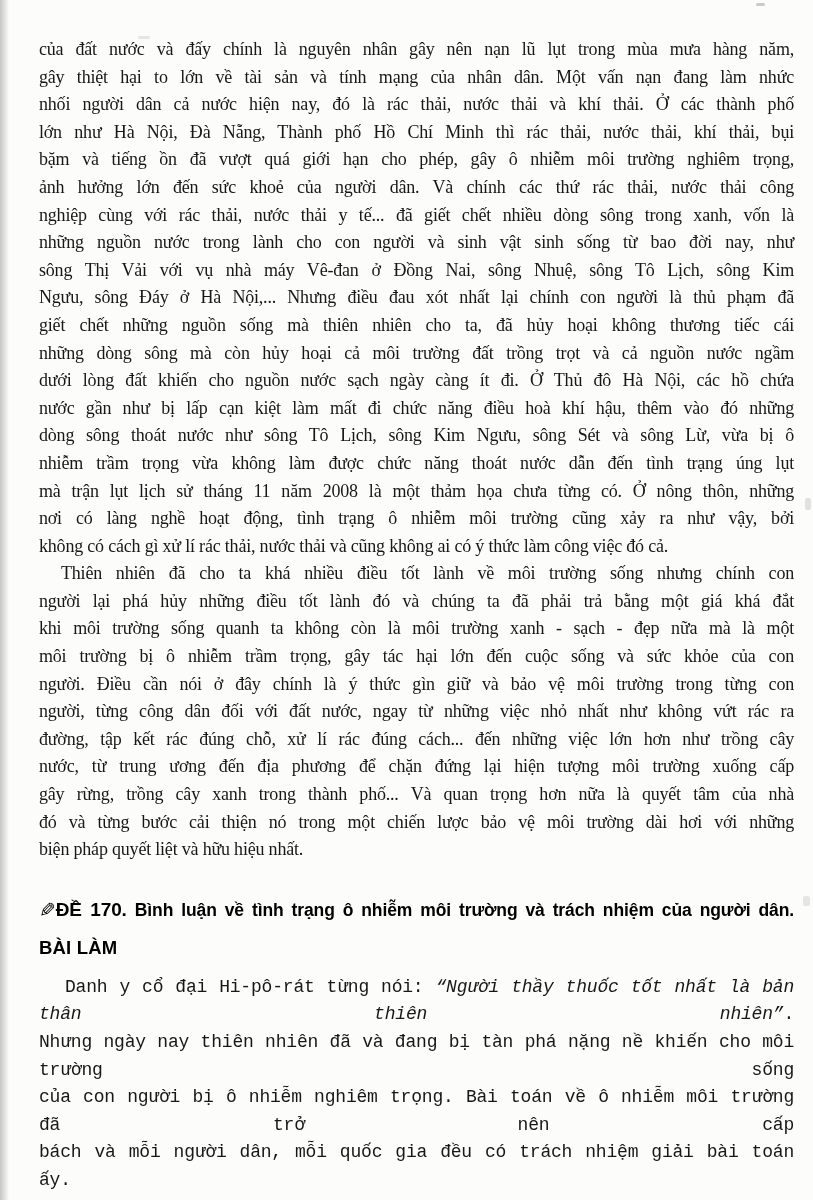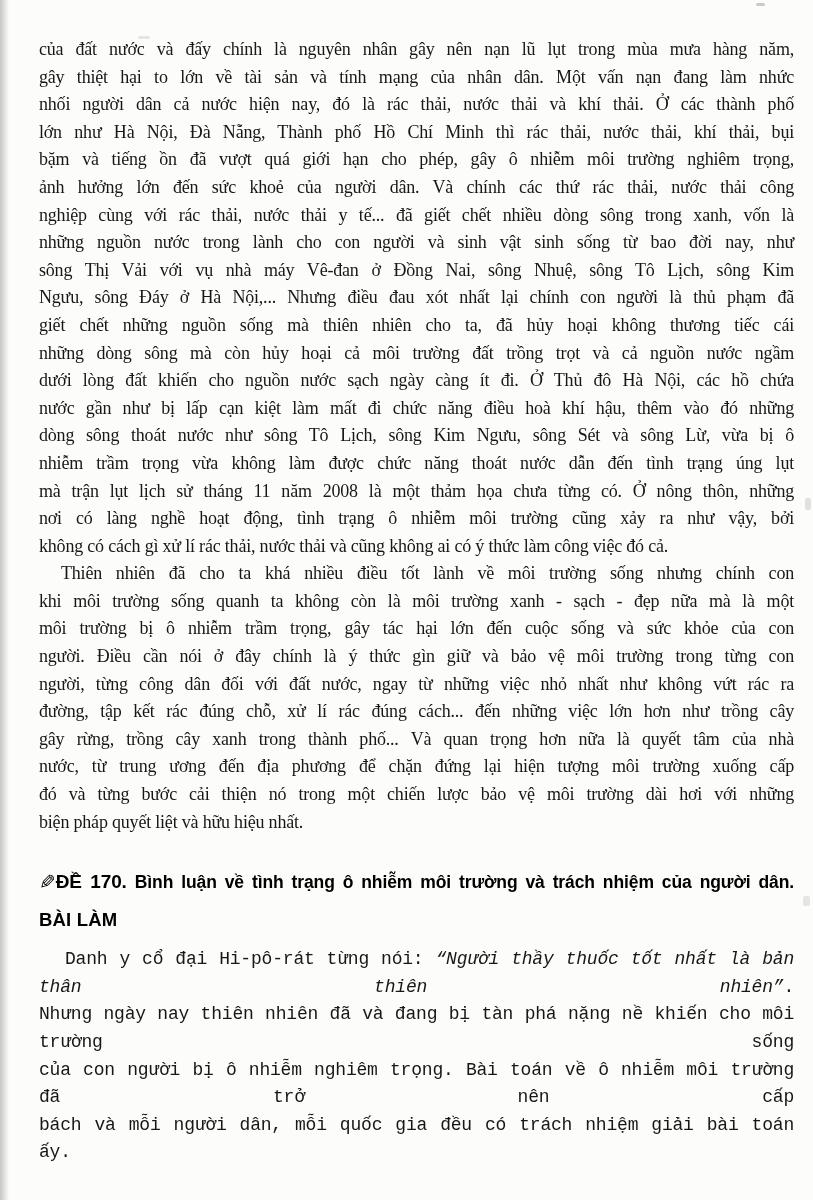--- a/index.html
+++ b/index.html
@@ -109,27 +109,28 @@
         <div class="line">nước gần như bị lấp cạn kiệt làm mất đi chức năng điều hoà khí hậu, thêm vào đó những</div>
         <div class="line">dòng sông thoát nước như sông Tô Lịch, sông Kim Ngưu, sông Sét và sông Lừ, vừa bị ô</div>
         <div class="line">nhiễm trầm trọng vừa không làm được chức năng thoát nước dẫn đến tình trạng úng lụt</div>
         <div class="line">mà trận lụt lịch sử tháng 11 năm 2008 là một thảm họa chưa từng có. Ở nông thôn, những</div>
         <div class="line">nơi có làng nghề hoạt động, tình trạng ô nhiễm môi trường cũng xảy ra như vậy, bởi</div>
         <div class="line last">không có cách gì xử lí rác thải, nước thải và cũng không ai có ý thức làm công việc đó cả.</div>
       </div>
 
     <div class="para para-indent">
         <div class="line">Thiên nhiên đã cho ta khá nhiều điều tốt lành về môi trường sống nhưng chính con</div>
+        <div class="line">người lại phá hủy những điều tốt lành đó và chúng ta đã phải trả bằng một giá khá đắt</div>
         <div class="line">khi môi trường sống quanh ta không còn là môi trường xanh - sạch - đẹp nữa mà là một</div>
         <div class="line">môi trường bị ô nhiễm trầm trọng, gây tác hại lớn đến cuộc sống và sức khỏe của con</div>
         <div class="line">người. Điều cần nói ở đây chính là ý thức gìn giữ và bảo vệ môi trường trong từng con</div>
         <div class="line">người, từng công dân đối với đất nước, ngay từ những việc nhỏ nhất như không vứt rác ra</div>
         <div class="line">đường, tập kết rác đúng chỗ, xử lí rác đúng cách... đến những việc lớn hơn như trồng cây</div>
+        <div class="line">nước, từ trung ương đến địa phương để chặn đứng lại hiện tượng môi trường xuống cấp</div>
         <div class="line">gây rừng, trồng cây xanh trong thành phố... Và quan trọng hơn nữa là quyết tâm của nhà</div>
-        <div class="line">nước, từ trung ương đến địa phương để chặn đứng lại hiện tượng môi trường xuống cấp</div>
         <div class="line">đó và từng bước cải thiện nó trong một chiến lược bảo vệ môi trường dài hơi với những</div>
         <div class="line last">biện pháp quyết liệt và hữu hiệu nhất.</div>
       </div>
 
     <div class="topic-heading"><span class="pencil-icon">✎</span><span class="topic-label">ĐỀ 170.</span> <span class="topic-title">Bình luận về tình trạng ô nhiễm môi trường và trách nhiệm của người dân.</span></div>
 
     <div class="subheading">BÀI LÀM</div>
 
     <div class="para p3">
       <div class="line first"><span>Danh y cổ đại Hi-pô-rát từng nói: </span><span class="it">“Người thầy thuốc tốt nhất là bản thân thiên nhiên”</span><span>.</span></div>

